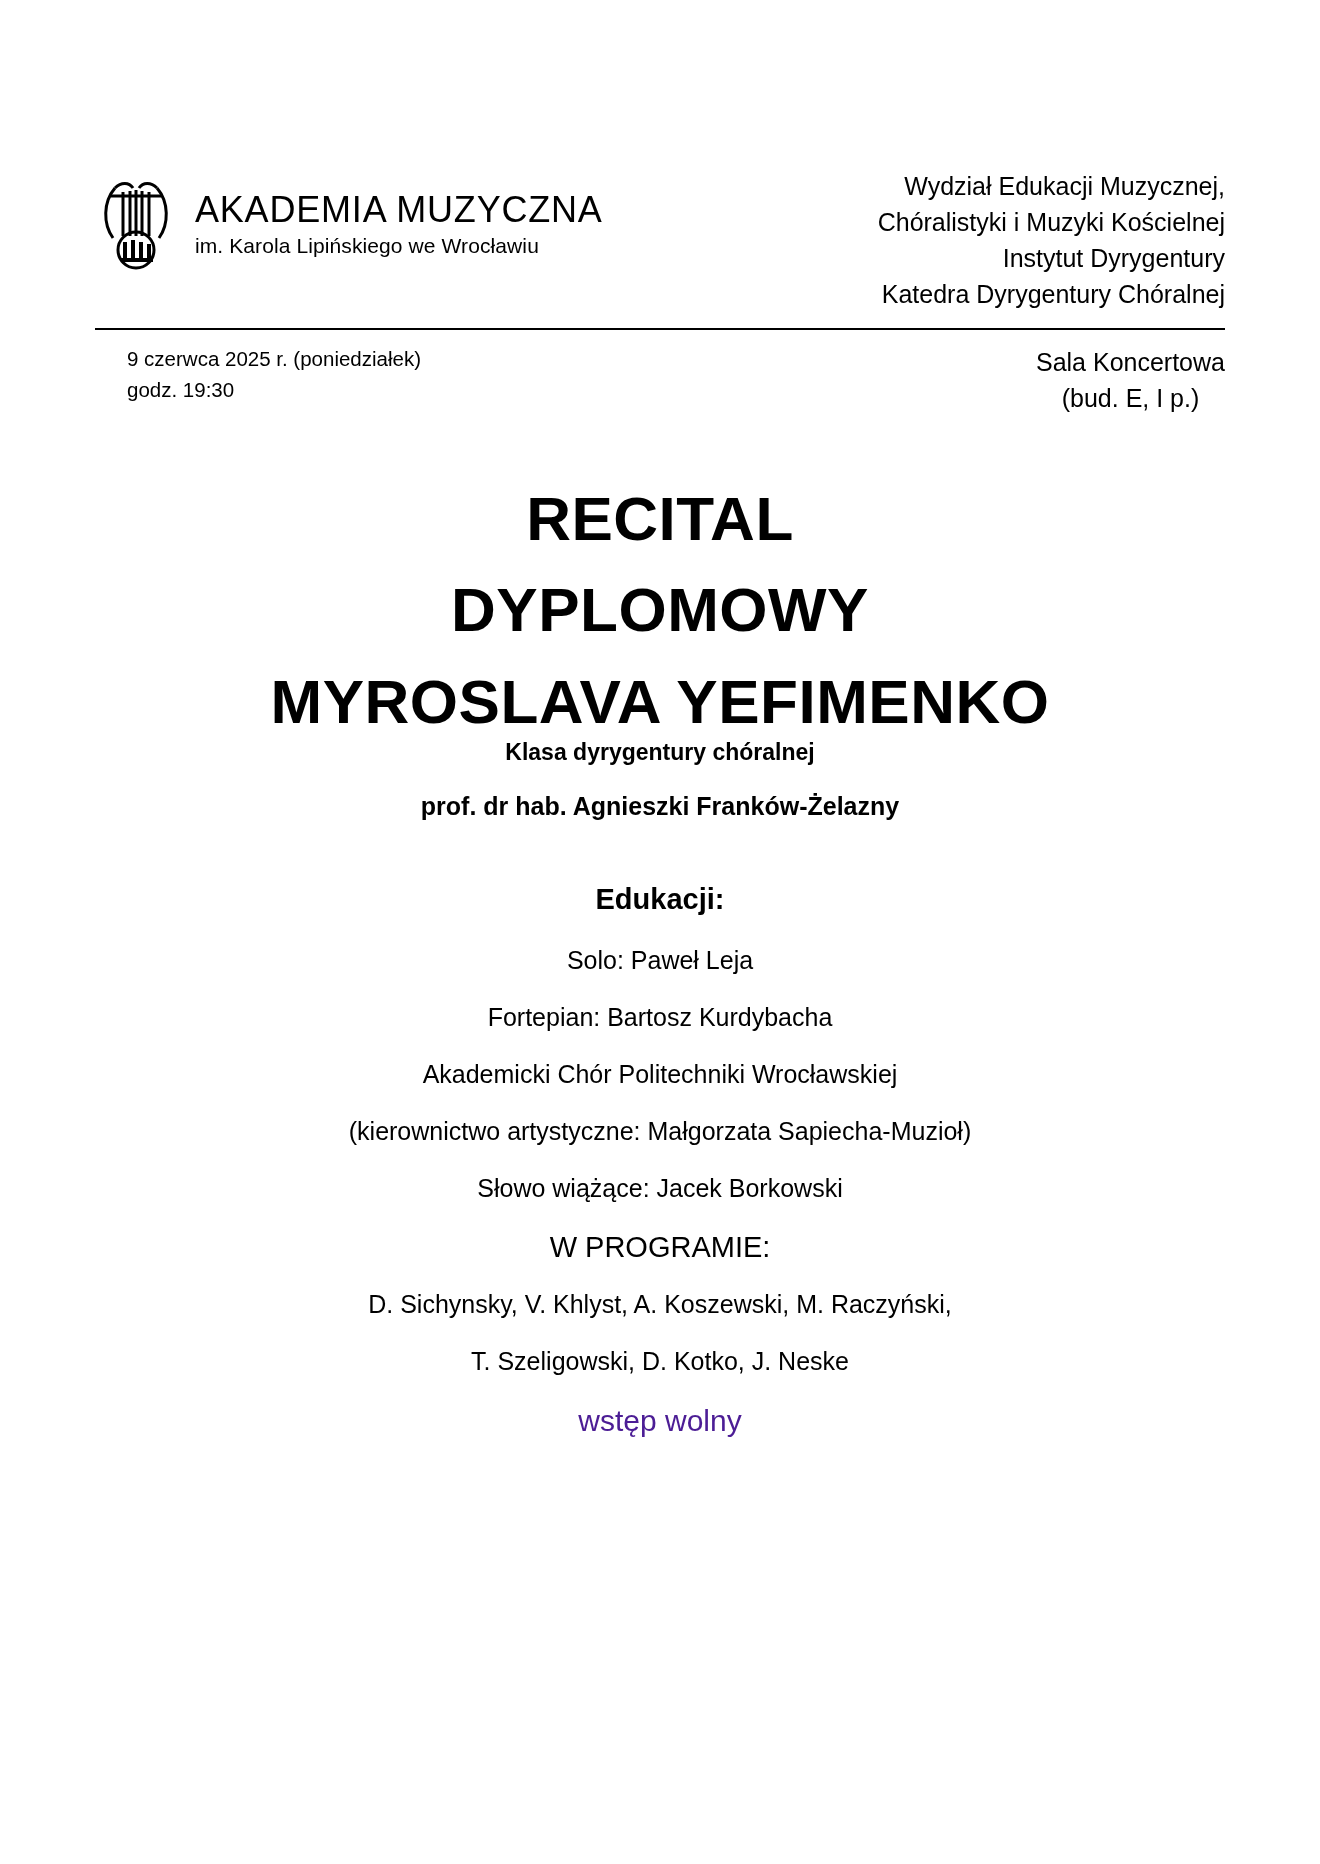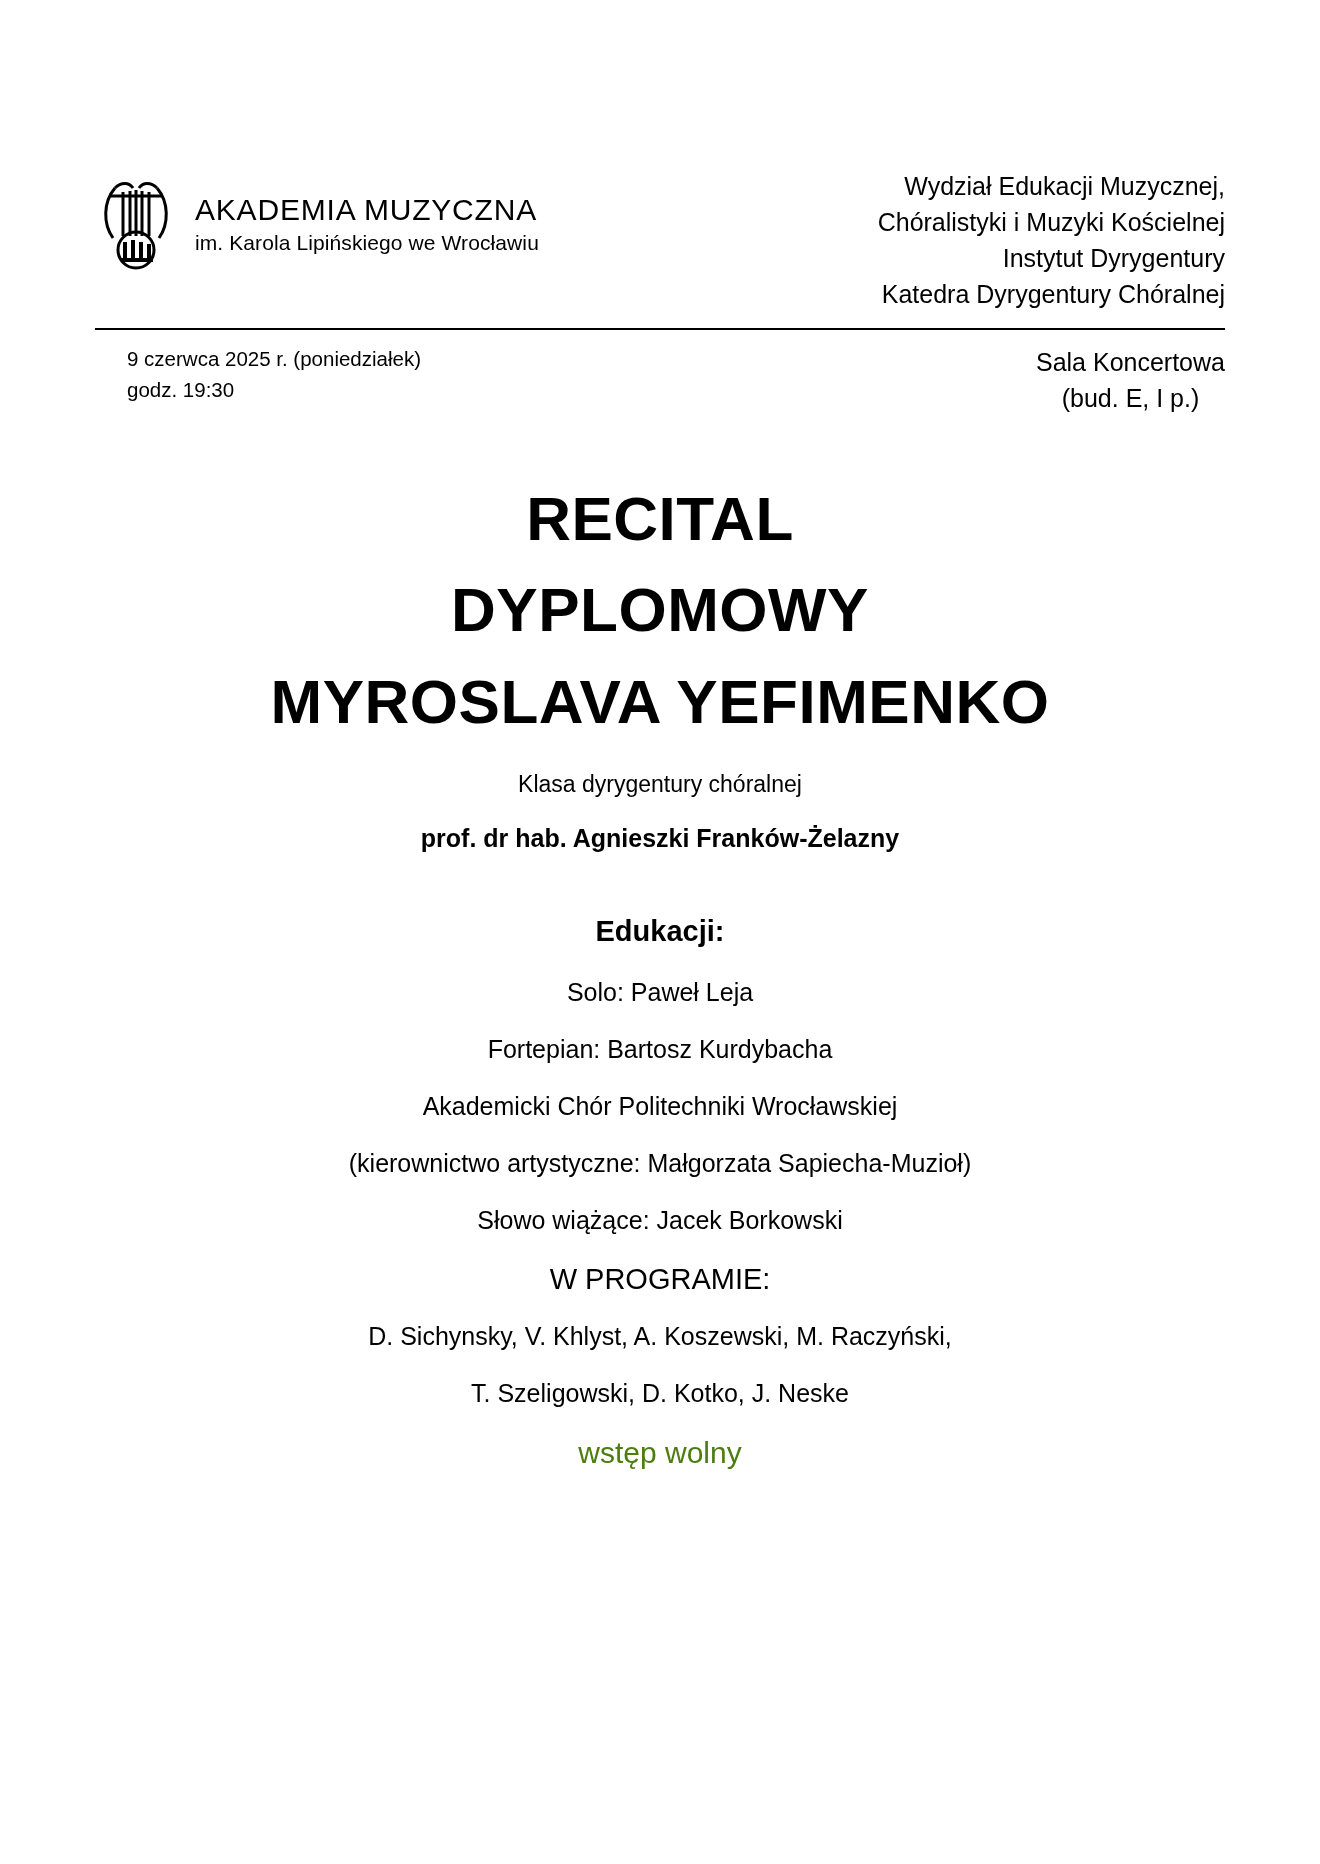--- a/index.html
+++ b/index.html
@@ -42,21 +42,21 @@
   .lyre-icon {
     width: 82px;
     height: 96px;
     flex: 0 0 auto;
   }
 
   .brand-text {
     line-height: 1.12;
   }
   .brand-title {
-    font-size: 30px;
+    font-size: 36px;
     letter-spacing: 0.8px;
     font-weight: 400;
     white-space: nowrap;
   }
   .brand-sub {
     font-size: 21px;
     letter-spacing: 0.1px;
     font-weight: 400;
     margin-top: 4px;
     white-space: nowrap;
@@ -103,23 +103,22 @@
     font-weight: bold;
     letter-spacing: 0.5px;
     line-height: 1.22;
   }
   .title-1 { font-size: 62px; }
   .title-2 { font-size: 62px; margin-top: 16px;}
   .title-3 { font-size: 62px; margin-top: 16px;}
 
   .klasa {
     text-align: center;
-    font-weight: normal;
+    font-weight: bold;
     font-size: 23px;
-    margin-top: 32px;
   }
   .prof {
     text-align: center;
     font-weight: bold;
     font-size: 25px;
     margin-top: 26px;
   }
 
   
   .performers {
@@ -231,15 +230,15 @@
     <div class="performer-line">Fortepian: Bartosz Kurdybacha</div>
     <div class="performer-line">Akademicki Chór Politechniki Wrocławskiej</div>
     <div class="performer-line">(kierownictwo artystyczne: Małgorzata Sapiecha-Muzioł)</div>
     <div class="performer-line">Słowo wiążące: Jacek Borkowski</div>
   </div>
 
   <div class="program-heading">W PROGRAMIE:</div>
   <div class="program-line">D. Sichynsky, V. Khlyst, A. Koszewski, M. Raczyński,</div>
   <div class="program-line">T. Szeligowski, D. Kotko, J. Neske</div>
 
-  <div class="free-entry" style="color: #4d7c0f;">wstęp wolny</div>
+  <div class="free-entry" style="color: #4c1d95;">wstęp wolny</div>
 
 </div>
 
 </body></html>

